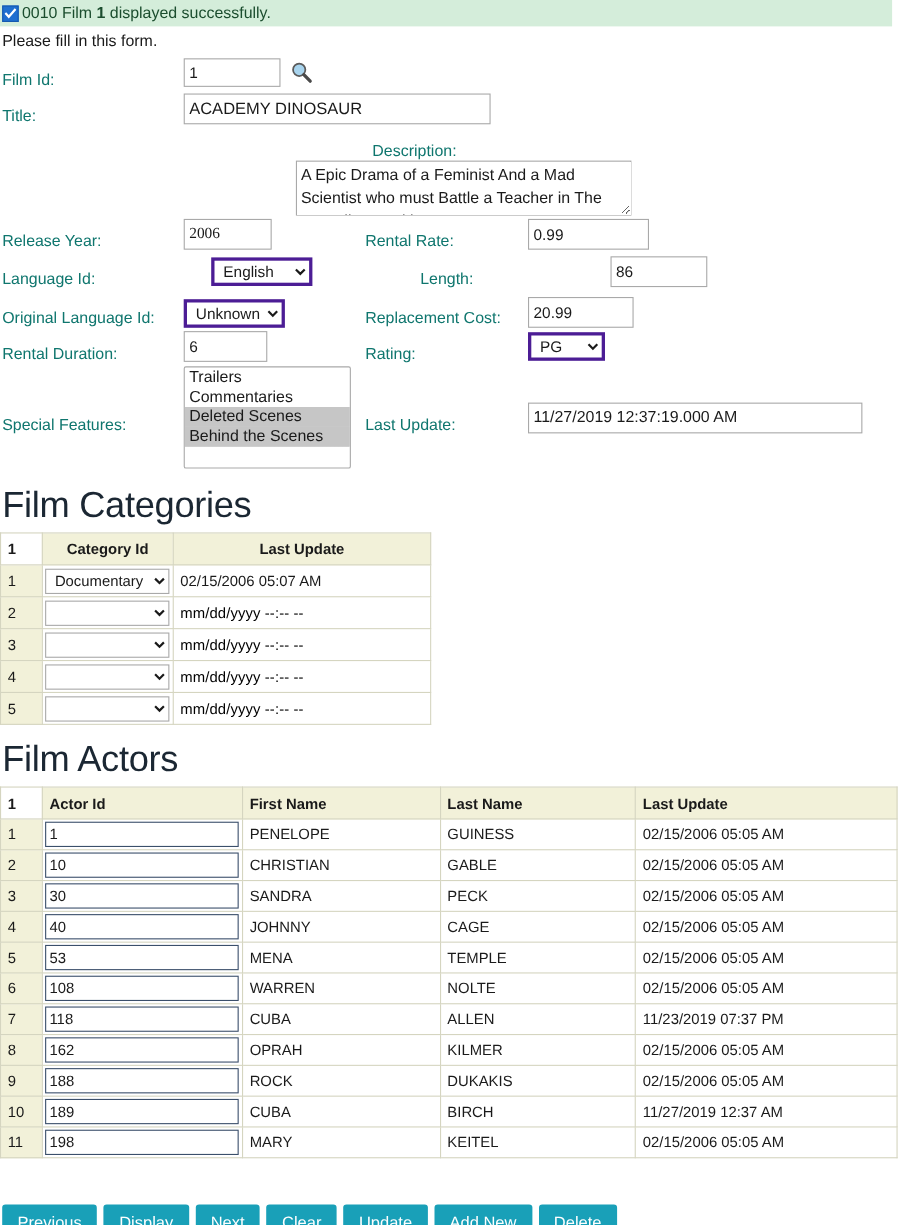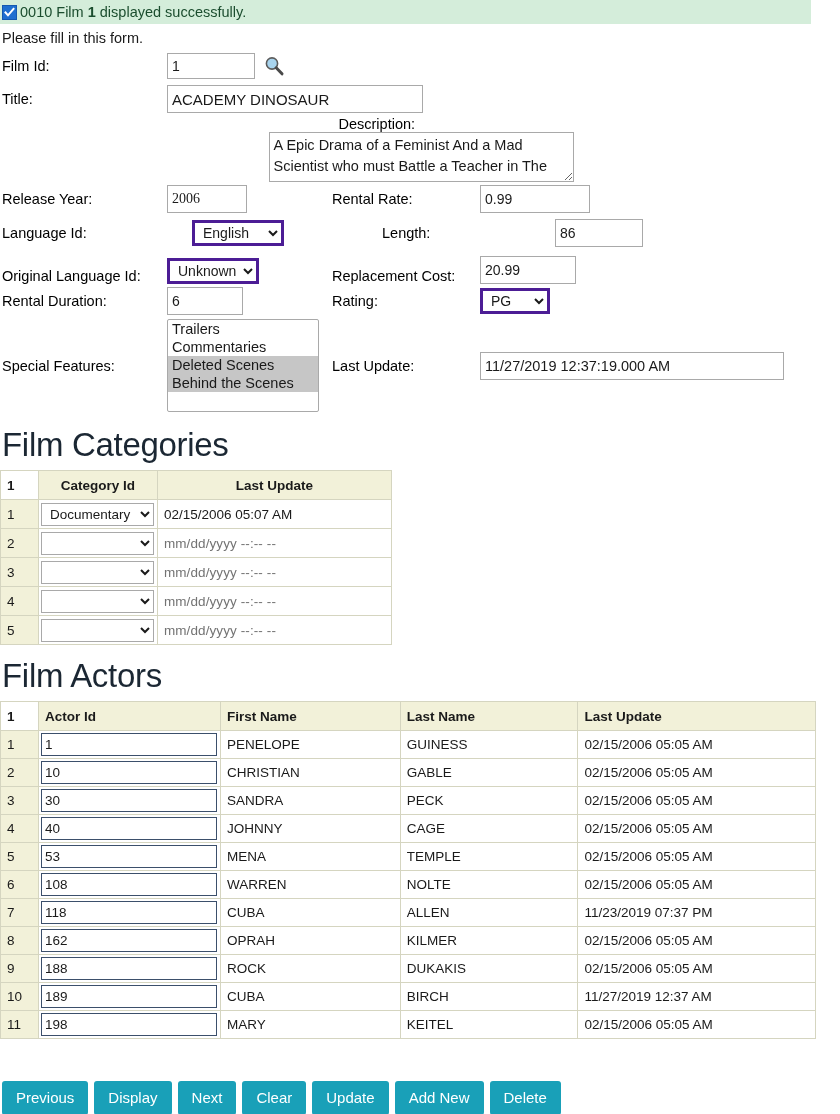--- a/index.html
+++ b/index.html
@@ -32,22 +32,23 @@
 
   .please {
     font-size: 14.5px; color: #1a1a1a;
     padding: 6px 0 4px 2px;
   }
 
   
   .form { padding: 0 0 0 2px; }
   .frow { display: flex; align-items: center; min-height: 30px; }
   .lbl {
-    font-size: 14.5px; color: #000000;
+    font-size: 14.5px; color: #0f766e;
     white-space: nowrap;
+    margin-top: 14px;
   }
   .lbl-l { width: 165px; flex: none; }
   .lbl-r { width: 148px; flex: none; }
   .col-l-ctl { width: 165px; flex: none; }
 
   input.txt, .fakeinput {
     height: 26px;
     border: 1px solid #a9a9a9;
     background: #fff;
     font-family: "Liberation Sans", sans-serif;
@@ -151,21 +152,21 @@
   select.catsel {
     width: 113px; height: 23px;
     border: 1px solid #a9a9a9;
     background: #fff;
     font-family: "Liberation Sans", sans-serif;
     font-size: 13.5px;
     color: #1a1a1a;
     padding: 0 2px 0 4px;
     outline: none;
   }
-  .dt-placeholder { color: #737373; letter-spacing: 0.1px; }
+  .dt-placeholder { color: #000000; letter-spacing: 0.1px; }
 
   
   #act-table { width: 816px; }
   #act-table col.a0 { width: 38px; }
   #act-table col.a1 { width: 182px; }
   #act-table col.a2 { width: 180px; }
   #act-table col.a3 { width: 178px; }
   #act-table col.a4 { width: 238px; }
   #act-table td { height: 28px; }
   #act-table td.cell-in { padding: 0 2px; }
@@ -220,21 +221,21 @@
     <span class="srch">
       <svg width="22" height="22" viewBox="0 0 22 22">
         <circle cx="9" cy="8.5" r="5.6" fill="#a8d4ee" stroke="#5b5b5b" stroke-width="1.6"></circle>
         <line x1="13.2" y1="12.8" x2="19" y2="18.8" stroke="#4a4a4a" stroke-width="3" stroke-linecap="round"></line>
       </svg>
     </span>
   </div>
 
   <div class="frow" style="min-height:34px;">
     <span class="lbl lbl-l">Title:</span>
-    <input class="txt" style="width: 256px; height: 28px; font-size: 15px;" value="ACADEMY DINOSAUR">
+    <input class="txt" style="width: 279px; height: 28px; font-size: 15px;" value="ACADEMY DINOSAUR">
   </div>
 
   <div class="frow" style="min-height:56px; align-items:center;flex-direction:column;">
     <span class="lbl lbl-l">Description:</span>
     <textarea class="ta" rows="2" style="width: 305px; height: 50px;">A Epic Drama of a Feminist And a Mad Scientist who must Battle a Teacher in The Canadian Rockies</textarea>
   </div>
 
   <div class="frow" style="min-height:34px;">
     <span class="lbl lbl-l">Release Year:</span>
     <span class="col-l-ctl">

